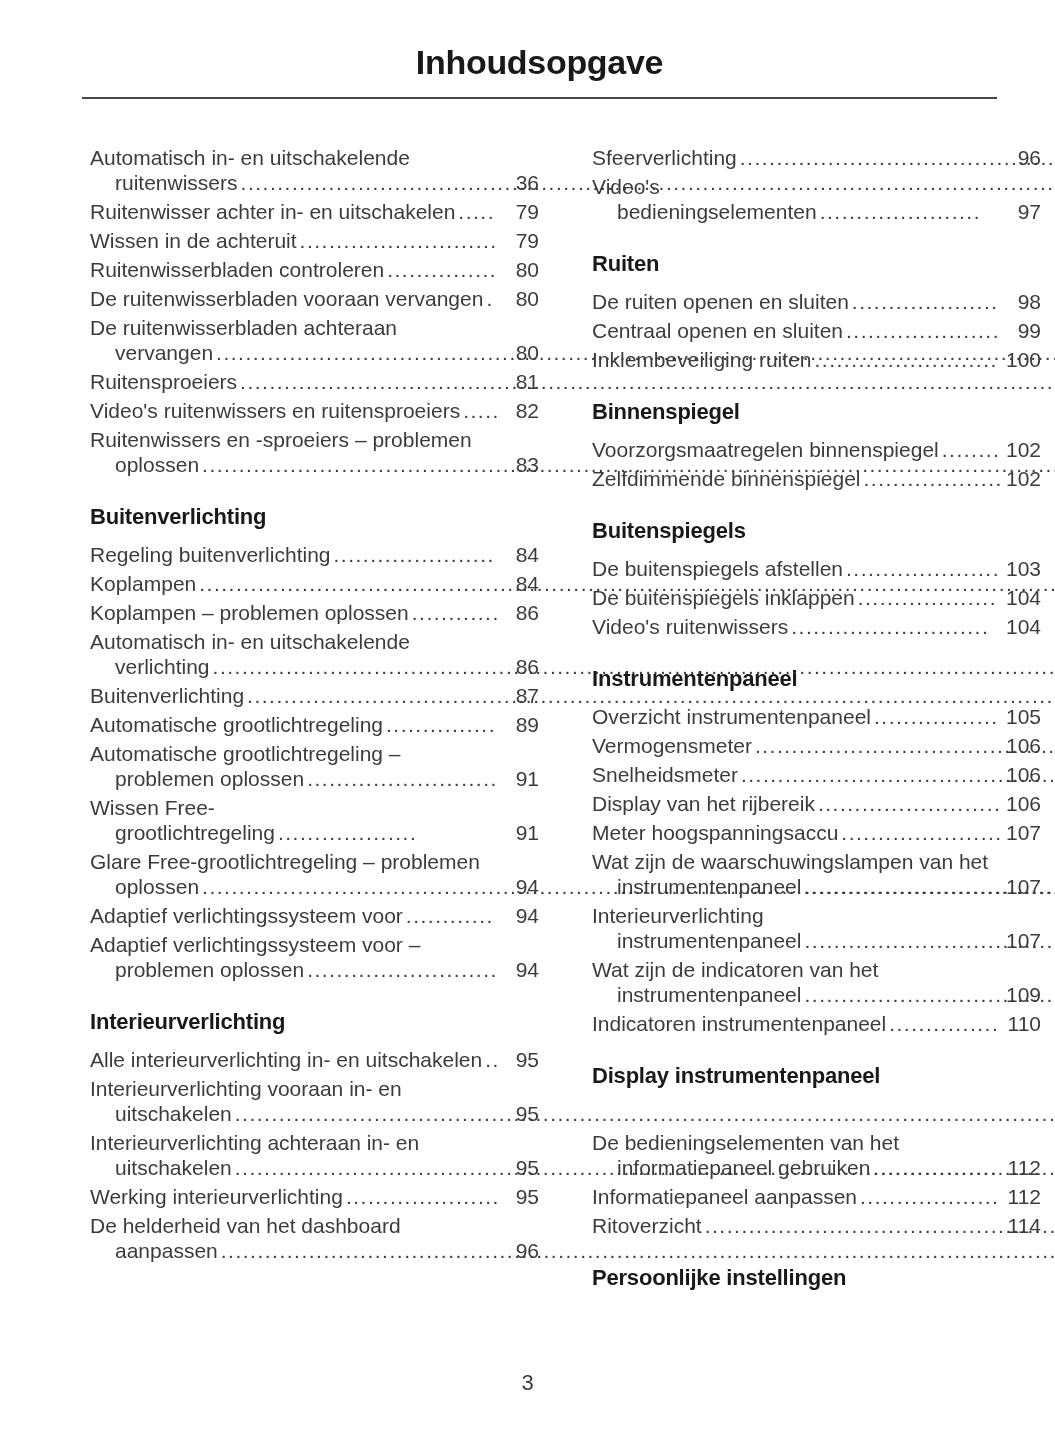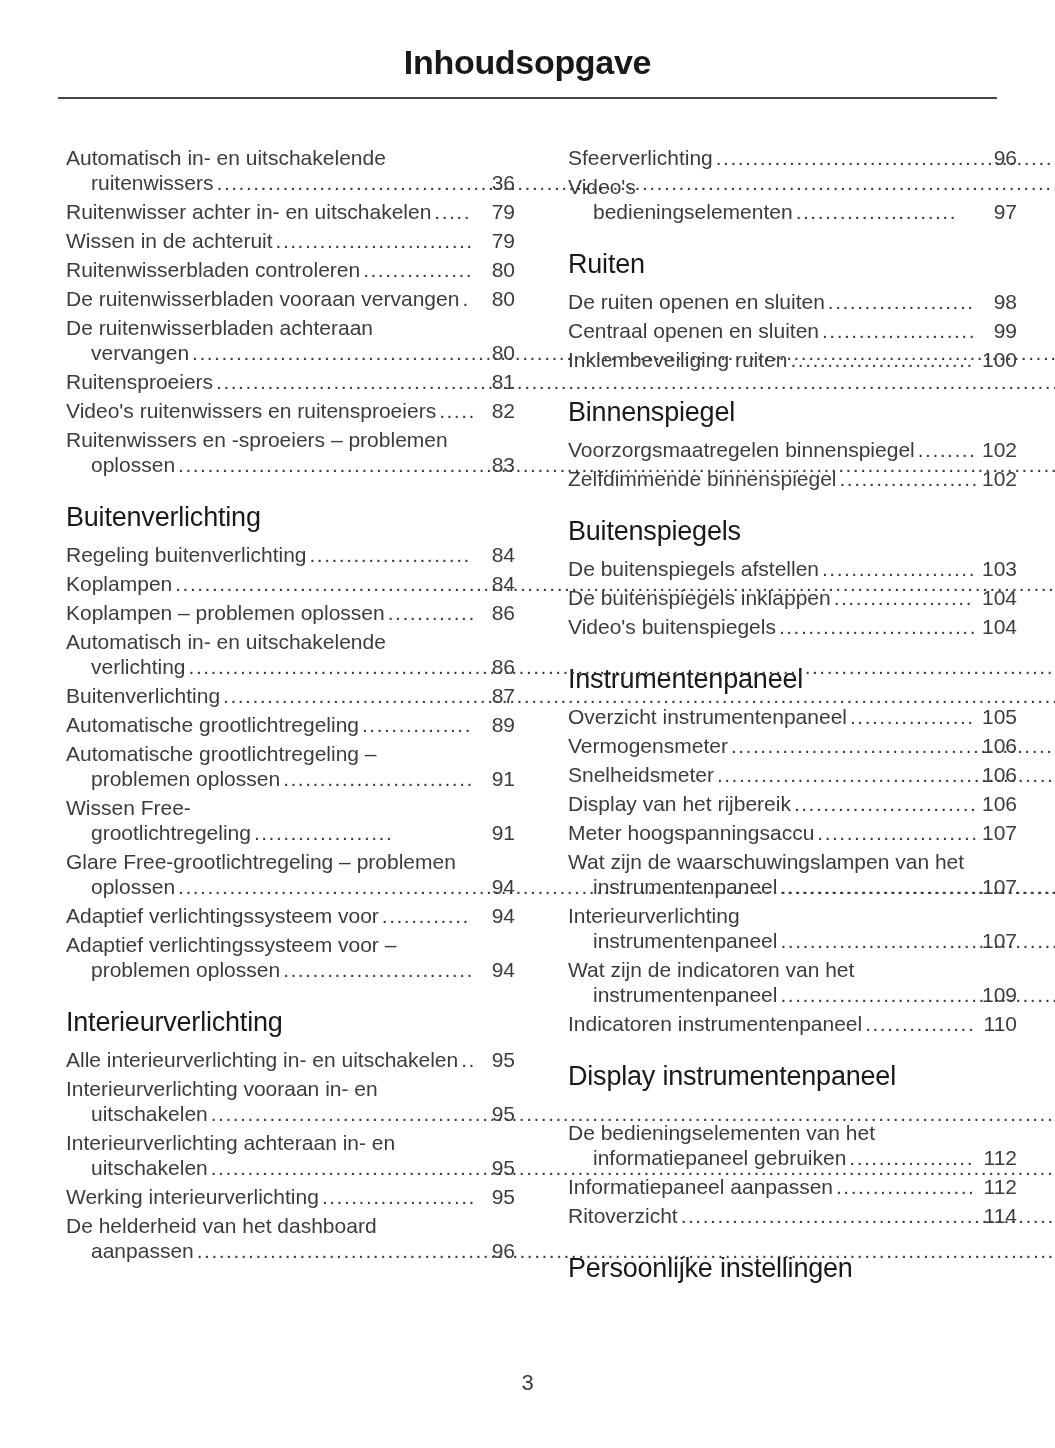--- a/index.html
+++ b/index.html
@@ -6,21 +6,21 @@
   html, body { margin: 0; padding: 0; }
   body {
     width: 1055px;
     height: 1448px;
     background: var(--bg, #ffffff);
     font-family: "Liberation Sans", sans-serif;
     color: var(--text, #3c3c3f);
     position: relative;
     overflow: hidden;
   }
-  .sheet { position: relative; width: 1055px; height: 1276px; }
+  .sheet { position: relative; width: 1055px; height: 1276px; padding-left: 24px; }
   .doc-title {
     padding-top: 42px;
     text-align: center;
     font-size: 34px;
     line-height: 40px;
     font-weight: 700;
     letter-spacing: -0.3px;
     color: var(--heading, #19191b);
   }
   .rule {
@@ -29,28 +29,28 @@
     border-top: 2px solid var(--rule, #47474b);
     height: 0;
   }
   .columns {
     display: flex;
     margin: 46px 0 0 66px;
     gap: 53px;
   }
   .col { width: 449px; flex: none; }
   .ghead {
-    font-size: 27px;
+    font-size: 22px;
     line-height: 32px;
-    font-weight: 400;
+    font-weight: 700;
     letter-spacing: -0.2px;
     color: var(--heading, #19191b);
     margin: 24px 0 9px 0;
   }
-  .ghead.big-gap { margin-bottom: 28px; }
+  .ghead.big-gap { margin-bottom: 38px; }
   .entry {
     position: relative;
     font-size: 21px;
     line-height: 25px;
     padding: 0 38px 0 25px;
     text-indent: -25px;
     margin-bottom: 4px;
   }
   .entry .pg {
     position: absolute;
@@ -136,21 +136,21 @@
       <div>
         <div class="ghead">Binnenspiegel</div>
         <div class="entry"><span class="t">Voorzorgsmaatregelen binnenspiegel</span><span class="dots">........</span><span class="pg">102</span></div>
         <div class="entry"><span class="t">Zelfdimmende binnenspiegel</span><span class="dots">...................</span><span class="pg">102</span></div>
       </div>
 
       <div>
         <div class="ghead">Buitenspiegels</div>
         <div class="entry"><span class="t">De buitenspiegels afstellen</span><span class="dots">.....................</span><span class="pg">103</span></div>
         <div class="entry"><span class="t">De buitenspiegels inklappen</span><span class="dots">...................</span><span class="pg">104</span></div>
-        <div class="entry"><span class="t">Video's buitenspiegels</span><span class="dots">...........................</span><span class="pg">104</span></div>
+        <div class="entry"><span class="t">Video's ruitenwissers</span><span class="dots">...........................</span><span class="pg">104</span></div>
       </div>
 
       <div>
         <div class="ghead">Instrumentenpaneel</div>
         <div class="entry"><span class="t">Overzicht instrumentenpaneel</span><span class="dots">.................</span><span class="pg">105</span></div>
         <div class="entry"><span class="t">Vermogensmeter</span><span class="dots">...............................................................................................................................................................................................................................................</span><span class="pg">106</span></div>
         <div class="entry"><span class="t">Snelheidsmeter</span><span class="dots">...............................................................................................................................................................................................................................................</span><span class="pg">106</span></div>
         <div class="entry"><span class="t">Display van het rijbereik</span><span class="dots">.........................</span><span class="pg">106</span></div>
         <div class="entry"><span class="t">Meter hoogspanningsaccu</span><span class="dots">......................</span><span class="pg">107</span></div>
         <div class="entry"><span class="t">Wat zijn de waarschuwingslampen van het instrumentenpaneel</span><span class="dots">...............................................................................................................................................................................................................................................</span><span class="pg">107</span></div>

